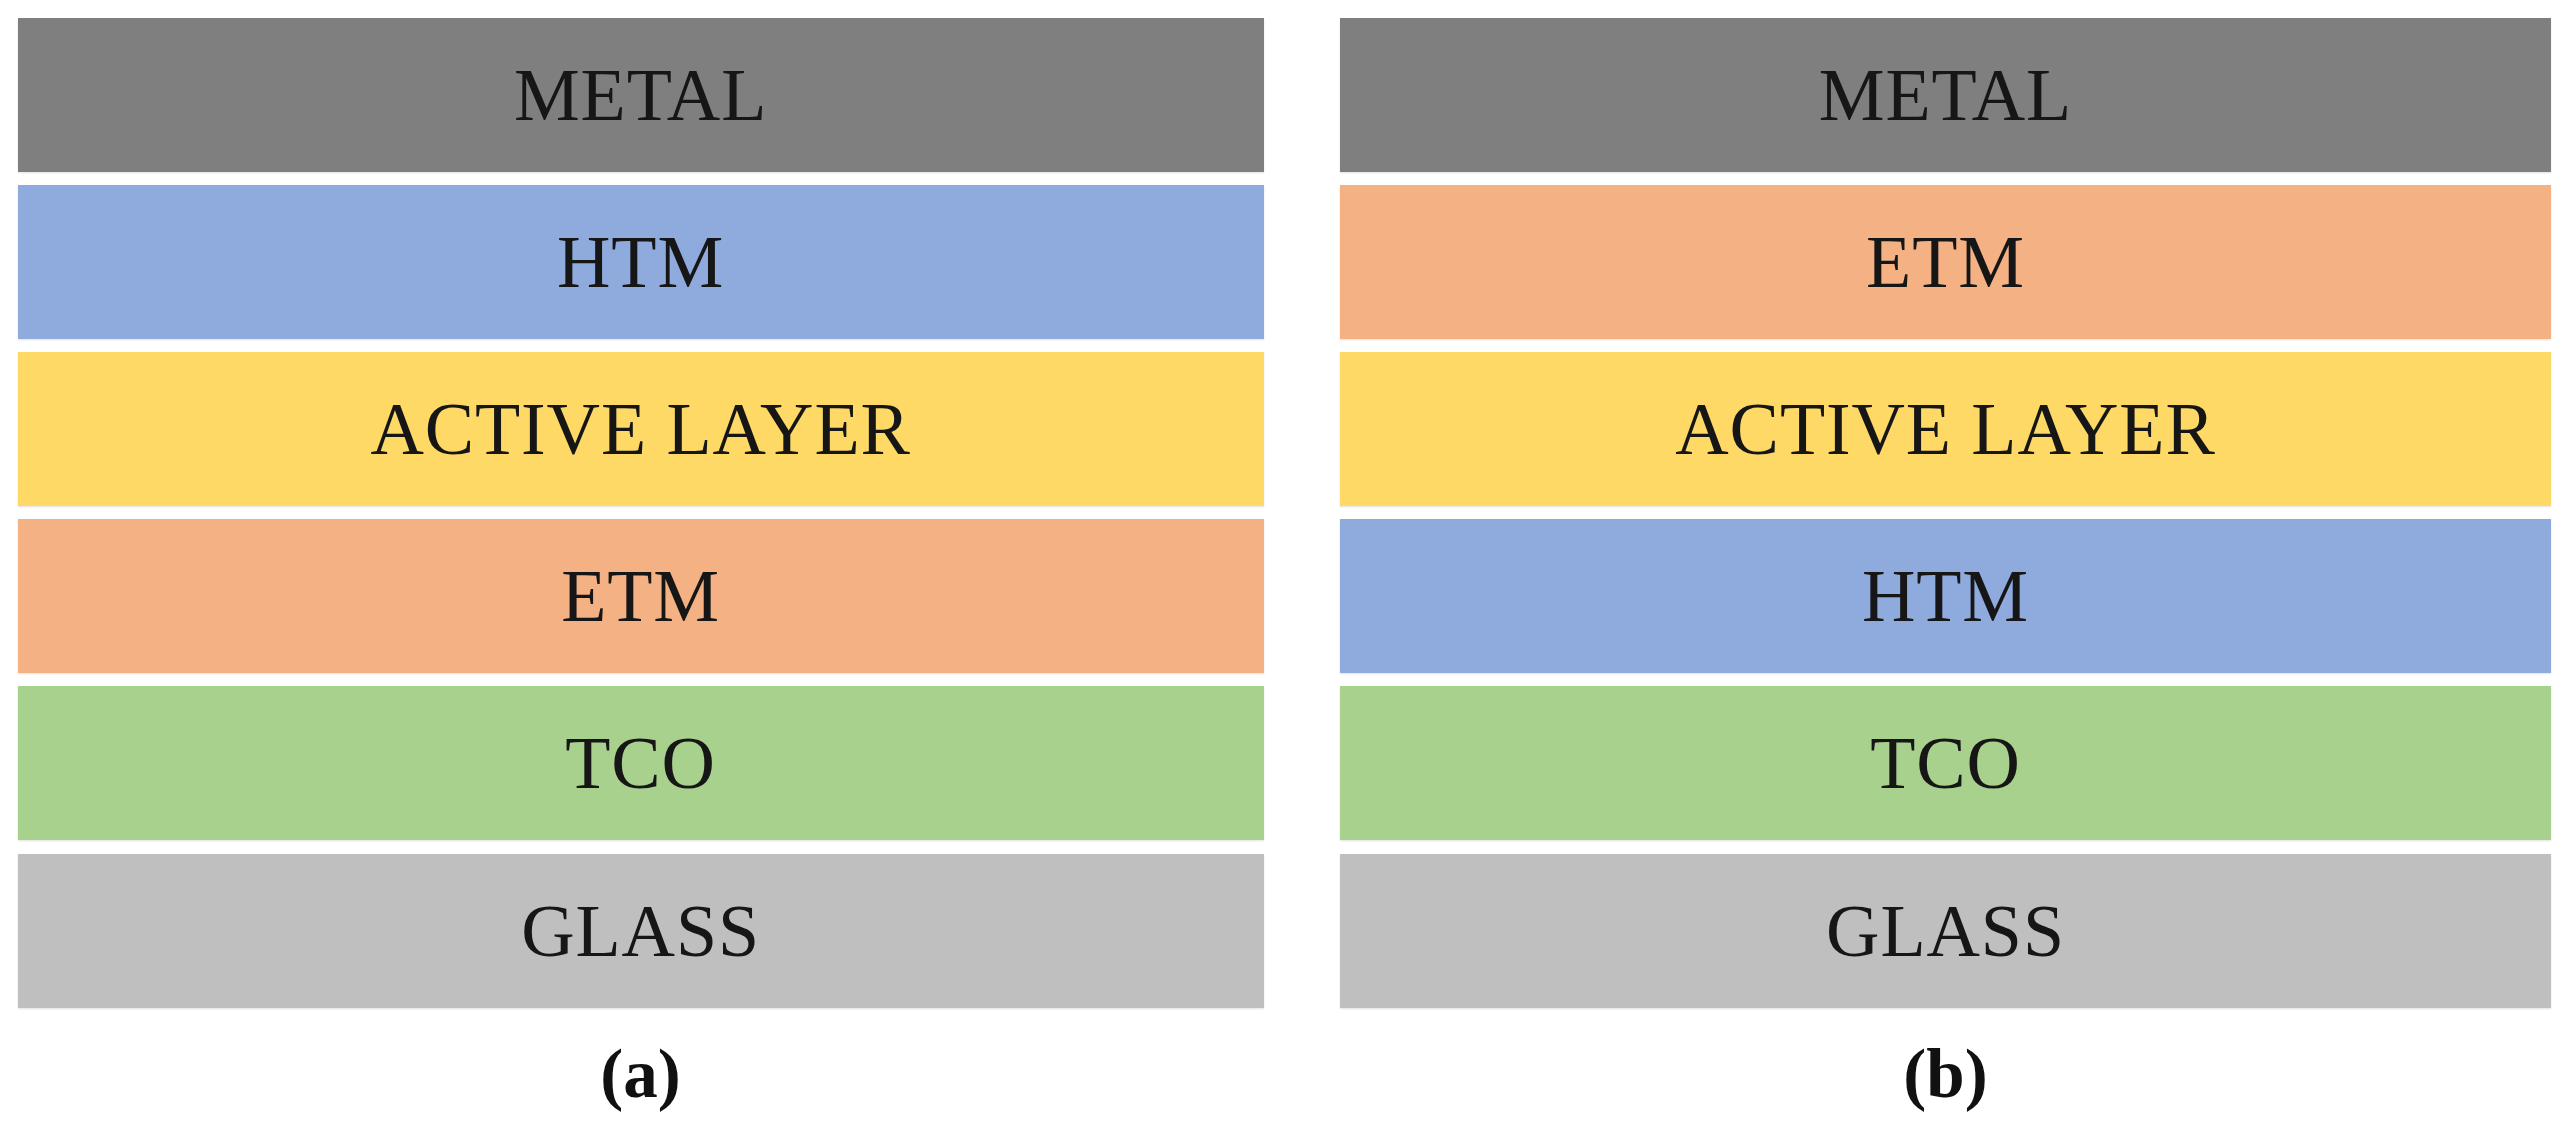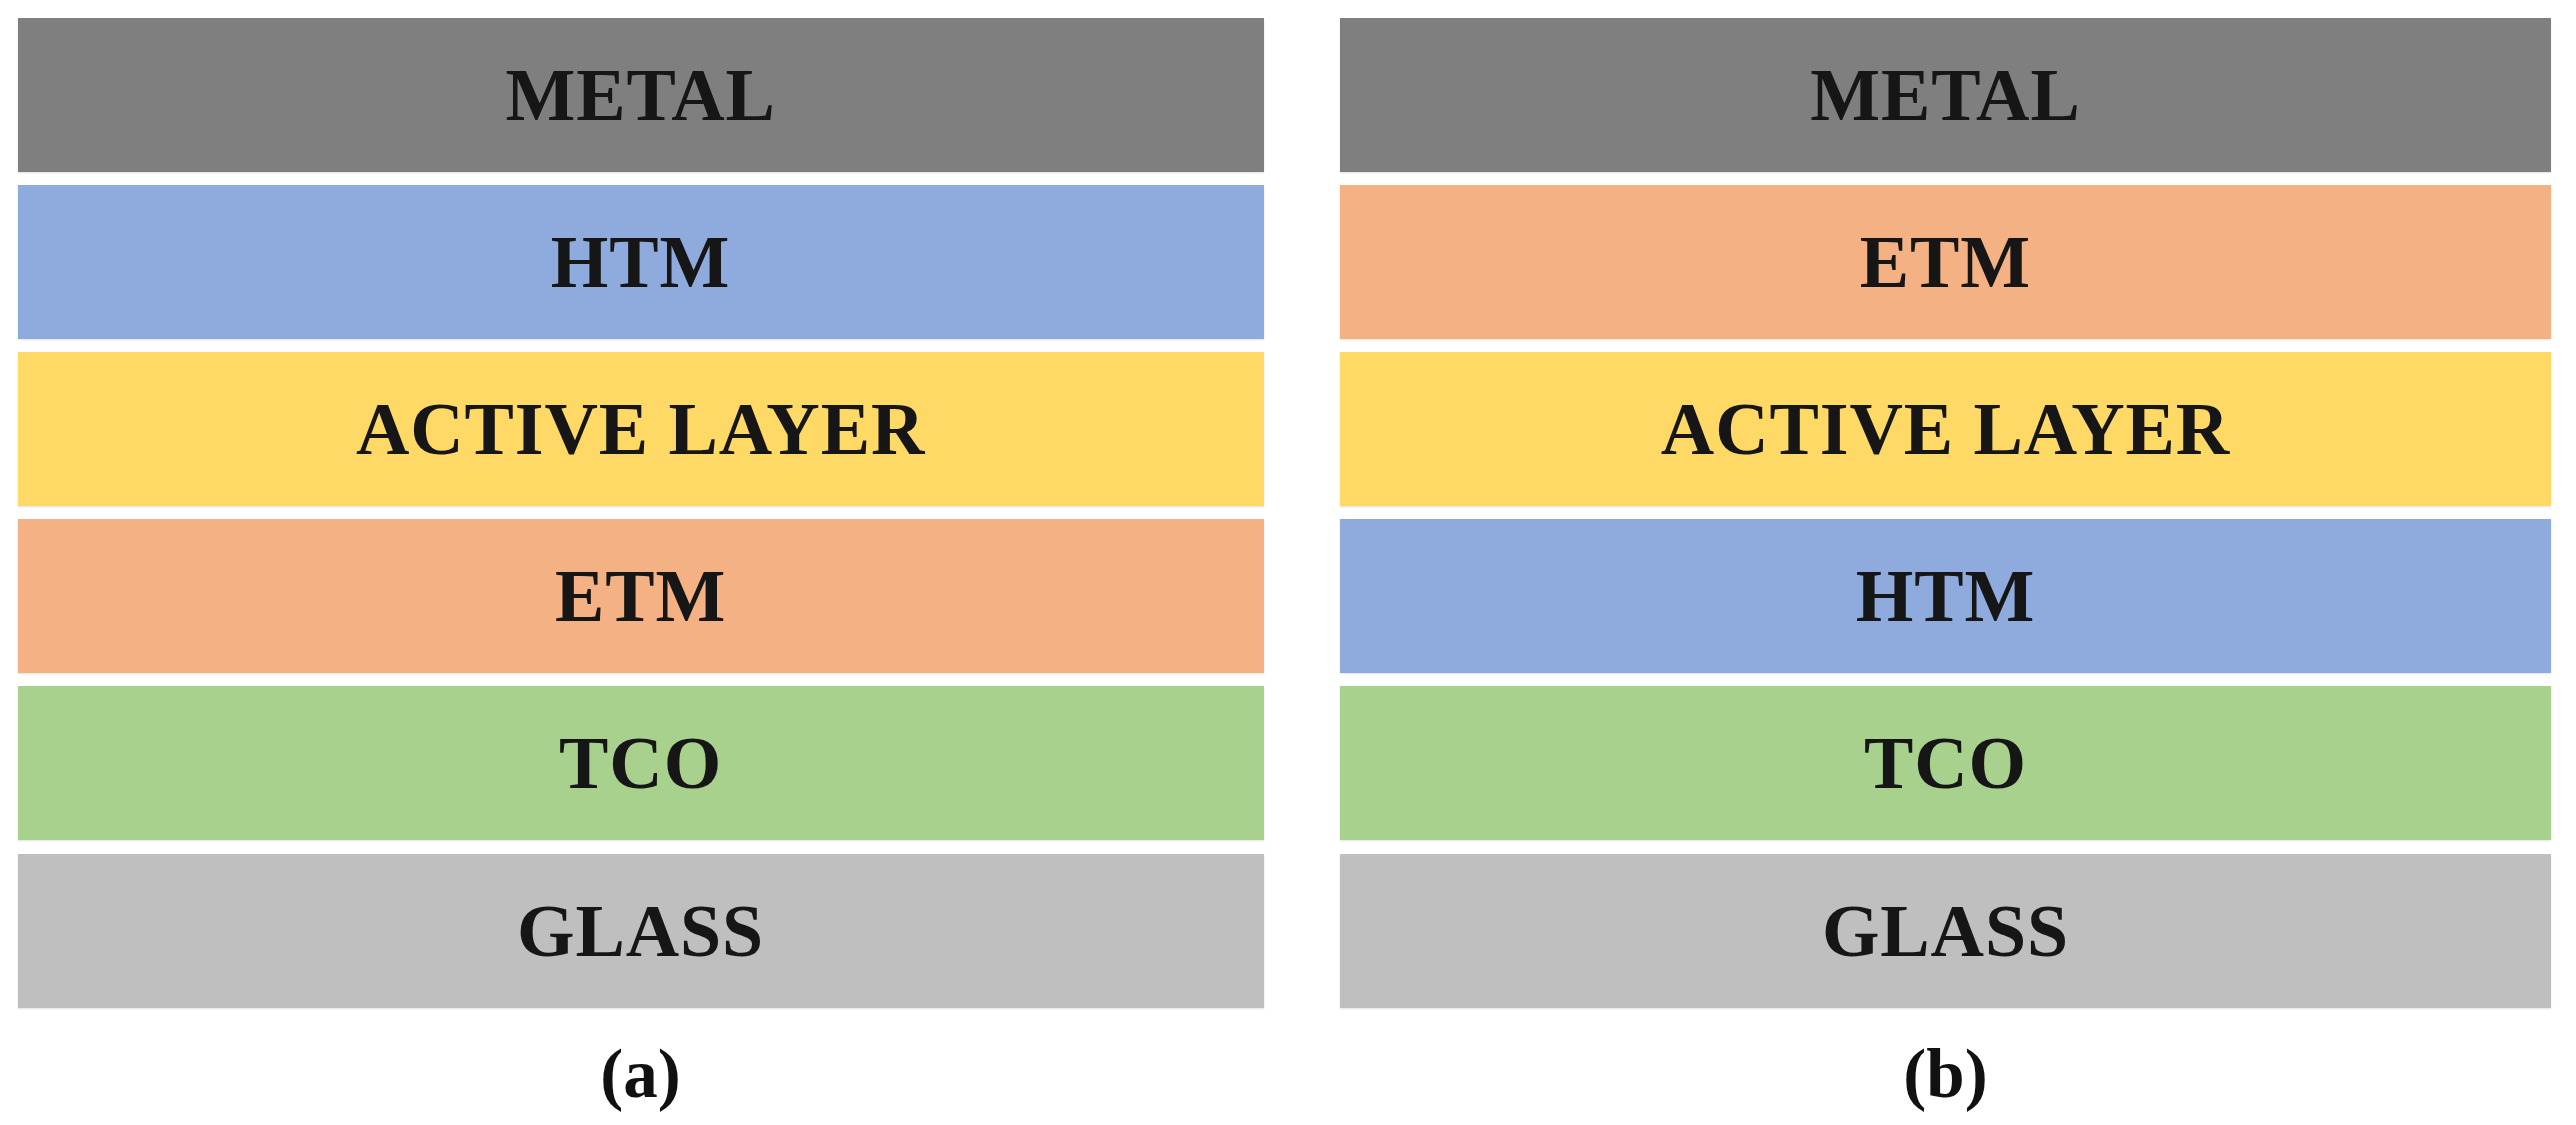--- a/index.html
+++ b/index.html
@@ -30,21 +30,20 @@
     align-items: center;
     justify-content: center;
     box-shadow: 0 0.9px 1.8px rgba(0,0,0,0.12);
   }
   .layer-label {
     font-size: 74px;
     letter-spacing: 0.9px;
     color: #161616;
     line-height: 1;
     white-space: nowrap;
-    font-weight: bold;
   }
   .caption {
     margin-top: 16px;
     text-align: center;
     font-size: 69px;
     font-weight: bold;
     color: #111111;
     line-height: 1.1;
   }
 </style>

